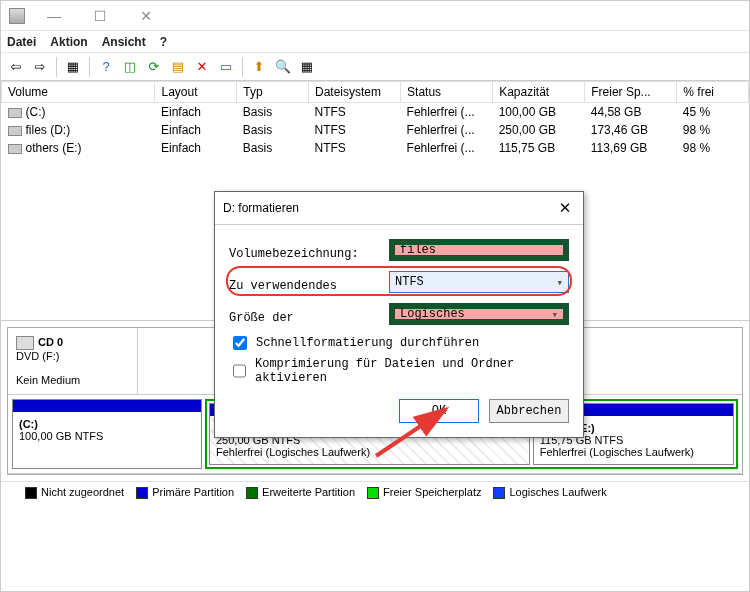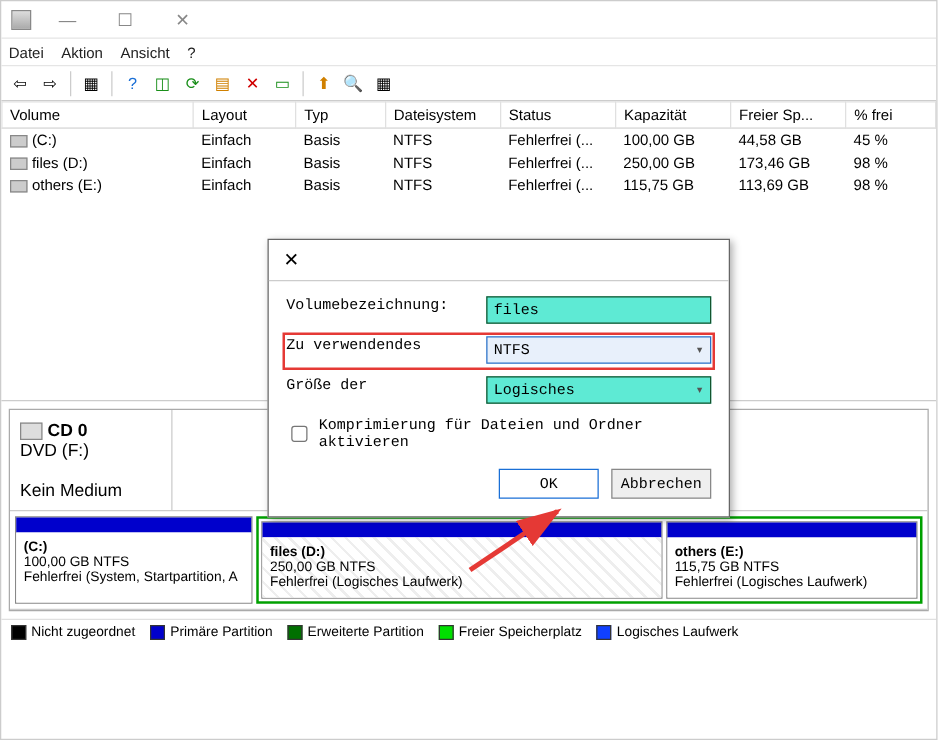--- a/index.html
+++ b/index.html
@@ -37,21 +37,21 @@
   }
   
   .menubar {
     height: 22px;
     display: flex;
     align-items: center;
     padding: 0 6px;
     gap: 14px;
     border-bottom: 1px solid #e5e5e5;
   }
-  .menubar span { color: #222; }
+  .menubar span { color: #222; font-weight: bold; }
   
   .toolbar {
     height: 28px;
     display: flex;
     align-items: center;
     padding: 0 4px;
     gap: 2px;
     border-bottom: 1px solid #ccc;
   }
   .tbtn {
@@ -100,21 +100,21 @@
     margin: 6px;
   }
   .diskrow {
     display: flex;
     border-bottom: 1px solid #ccc;
   }
   .disklabel {
     width: 130px;
     padding: 8px;
     border-right: 1px solid #ccc;
-    font-size: 14px;
+    font-size: 11px;
   }
   .disklabel .icon {
     display:inline-block; width:18px;height:14px;
     background:#ddd;border:1px solid #888;margin-right:4px;vertical-align:middle;
   }
   .partitions {
     flex: 1;
     display: flex;
     padding: 4px;
     gap: 3px;
@@ -127,21 +127,21 @@
     font-size: 11px;
   }
   .partbar { height: 12px; background: #0000cc; }
   .partbody { padding: 6px; flex:1; background:#fff; }
   .part.hatch .partbody {
     background-image: repeating-linear-gradient(45deg,#eee 0 2px,#fff 2px 8px);
   }
   .legend {
     display: flex; align-items: center;
     gap: 12px;
-    padding: 4px 8px;
+    padding: 4px 24px;
     border-top: 1px solid #e0e0e0;
     font-size: 11px;
   }
   .legbox { width:12px;height:12px;display:inline-block;margin-right:4px;border:1px solid #333;vertical-align:middle;}
   
   .dialog {
     position: absolute;
     left: 213px; top: 190px;
     width: 370px;
     background: #fff;
@@ -152,34 +152,34 @@
   }
   .dlg-title {
     display: flex; align-items: center;
     padding: 6px 8px;
     border-bottom: 1px solid #ccc;
     font-family: "Segoe UI", Tahoma, sans-serif;
   }
   .dlg-title .t { flex:1; }
   .dlg-close { width:20px;height:20px;display:flex;align-items:center;justify-content:center;font-size:15px;}
   .dlg-body { padding: 12px 14px 14px 14px; }
-  .dlg-row { display:flex; align-items:flex-start; margin-bottom:8px; height:24px;}
+  .dlg-row { display:flex; align-items:flex-end; margin-bottom:8px; height:24px;}
   .dlg-row .lbl { width:160px; }
   .dlg-row .fld { flex:1; }
   .dlg-row input[type=text], .dlg-row .select {
     width: 100%; height: 22px;
-    border: 1px solid #14532d;
+    border: 6px solid #14532d;
     padding: 2px 5px;
     font-family: "Courier New", monospace;
     font-size: 12px;
-    background:#5eead4;
+    background:#fca5a5;
   }
   .dlg-row .select { display:flex;align-items:center;justify-content:space-between;}
   .dlg-row .select .chev { color:#555;font-size:11px;}
-  .dlg-row.highlight { outline: 2px solid #e53935; outline-offset: 1px; }
+  .dlg-row.highlight { outline: 2px solid #e53935; outline-offset: 1px; border-radius: 11px; }
   .dlg-row.highlight .select { border:1px solid #2a72c7; background:#e8f0fb;}
   .dlg-check { display:flex;align-items:center;margin:4px 0; gap:6px;}
   .dlg-check input { width:14px;height:14px;}
   .dlg-btns { display:flex;justify-content:flex-end;gap:10px;margin-top:14px;}
   .dlg-btn {
     width:80px;height:24px;
     border:1px solid #888;
     background:#efefef;
     display:flex;align-items:center;justify-content:center;
     font-family: "Courier New", monospace;
@@ -300,21 +300,20 @@
         <div class="part-empty"></div>
       </div>
   </div>
   <div class="diskrow">
     <div class="partitions">
       <div class="part" style="flex:0 0 190px">
         <div class="partbar"></div>
         <div class="partbody">
           <b>(C:)</b><br>
           <span>100,00 GB NTFS</span><br>
-          <span>Fehlerfrei (System, Startpartition, A</span>
         </div>
       </div>
       <div class="partwrap">
         <div class="part hatch" style="flex:1.6">
           <div class="partbar"></div>
           <div class="partbody">
             <b>files (D:)</b><br>
             <span>250,00 GB NTFS</span><br>
             <span>Fehlerfrei (Logisches Laufwerk)</span>
           </div>
@@ -335,20 +334,21 @@
 <div class="legend">
   <span><span class="legbox" style="background:#000"></span><span>Nicht zugeordnet</span></span>
   <span><span class="legbox" style="background:#0000cc"></span><span>Primäre Partition</span></span>
   <span><span class="legbox" style="background:#007000"></span><span>Erweiterte Partition</span></span>
   <span><span class="legbox" style="background:#00e000"></span><span>Freier Speicherplatz</span></span>
   <span><span class="legbox" style="background:#1040ff"></span><span>Logisches Laufwerk</span></span>
 </div>
 
 <div class="dialog">
   <div class="dlg-title">
+    <span class="t">D: formatieren</span>
     <span class="dlg-close">✕</span>
   </div>
   <div class="dlg-body">
     <div class="dlg-row">
       <span class="lbl">Volumebezeichnung:</span>
       <span class="fld"><input type="text" value="files" style=""></span>
     </div>
     <div class="dlg-row highlight">
       <span class="lbl">Zu verwendendes</span>
       <span class="fld">
@@ -361,20 +361,24 @@
     <div class="dlg-row">
       <span class="lbl">Größe der</span>
       <span class="fld">
         <span class="select">
           <span>Logisches</span>
             <span class="chev">▾</span>
         </span>
       </span>
     </div>
     <div class="dlg-check">
+      <input type="checkbox" checked="" style="">
+      <span>Schnellformatierung durchführen</span>
+    </div>
+    <div class="dlg-check">
       <input type="checkbox" style="">
       <span>Komprimierung für Dateien und Ordner aktivieren</span>
     </div>
     <div class="dlg-btns">
       <div class="dlg-btn primary">OK</div>
       <div class="dlg-btn">Abbrechen</div>
     </div>
   </div>
 </div>
 

